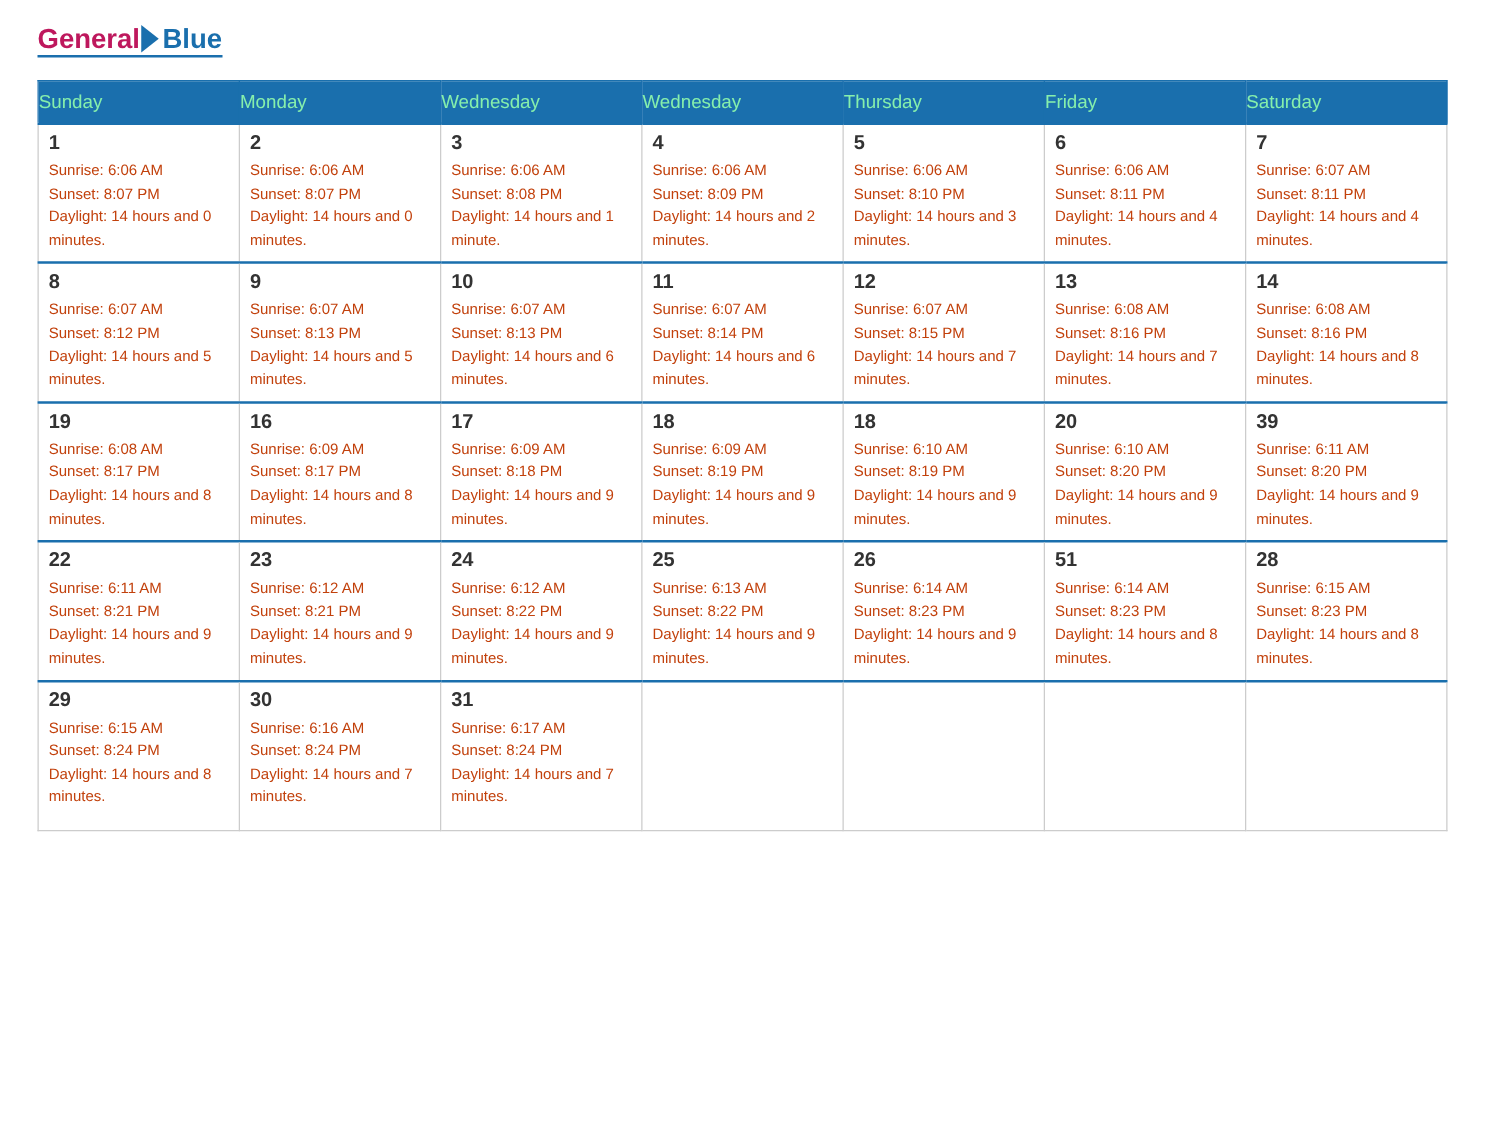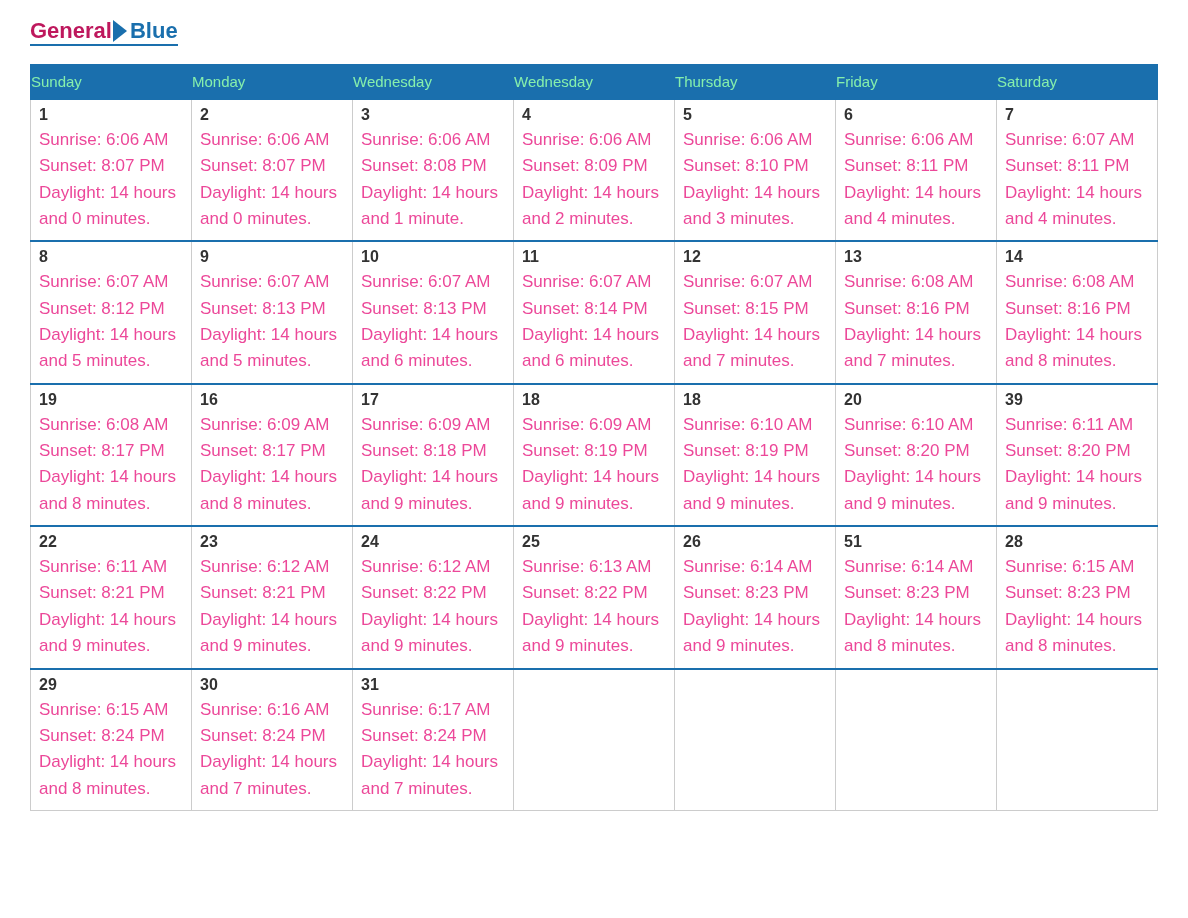--- a/index.html
+++ b/index.html
@@ -89,23 +89,23 @@
       height: 110px;
       border-top: 2px solid #1a6fad;
     }
     .day-number {
       font-size: 16px;
       font-weight: bold;
       display: block;
       margin-bottom: 3px;
     }
     .day-info {
-      font-size: 17px;
+      font-size: 12px;
       line-height: 1.55;
-      color: #ec4899;
+      color: #c2410c;
     }
     tbody tr:last-child td {
       height: 120px;
       margin-top: 36px;
     }
   </style>
 </head>
 <body>
 
 <div class="header">

